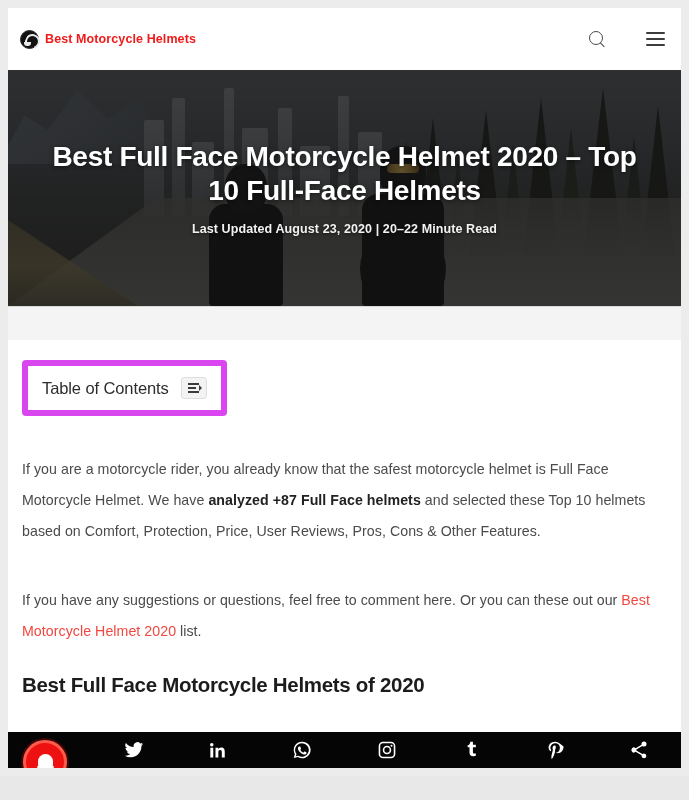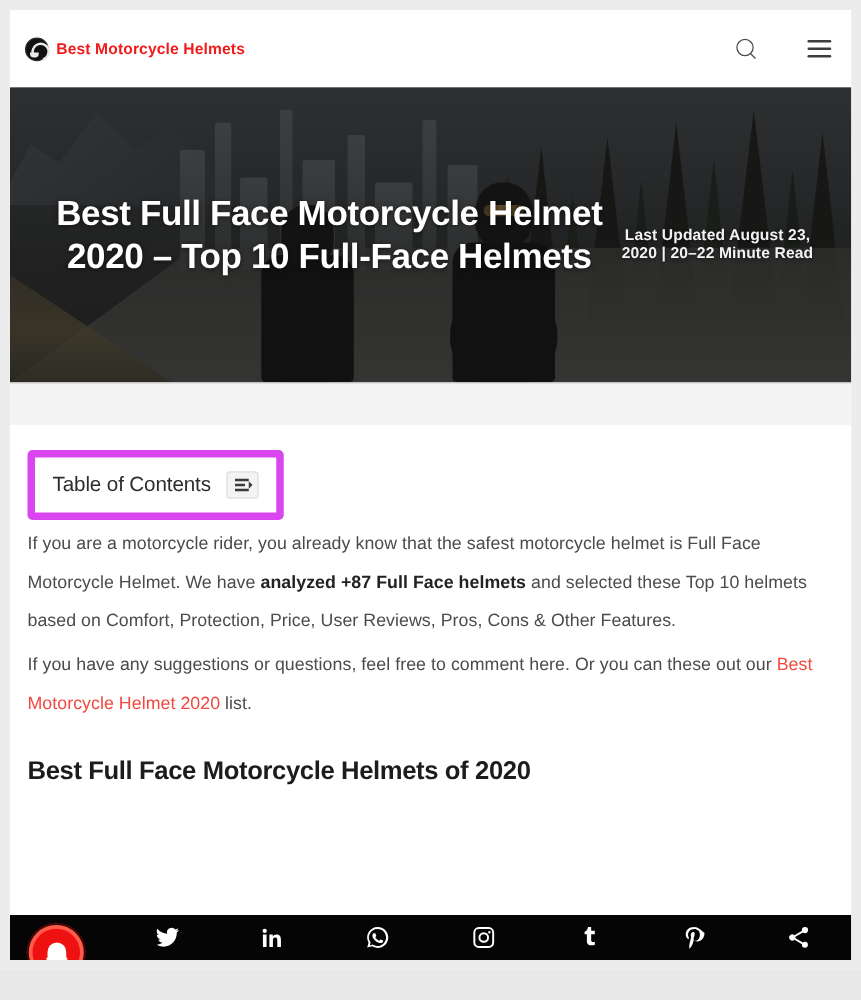--- a/index.html
+++ b/index.html
@@ -169,21 +169,21 @@
     opacity: .9;
   }
   .rider-right .body { width: 82px; height: 112px; }
   .rider-right .wheel { width: 86px; height: 86px; left: 22px; }
   .hero-overlay {
     position: absolute; inset: 0;
     background: rgba(20,20,20,.52);
   }
   .hero-content {
     position: absolute; inset: 0;
-    display: flex; 
+    display: flex; flex-direction: column;
     align-items: center; justify-content: center;
     text-align: center;
     padding: 0 26px;
   }
   .hero-title {
     color: #ffffff;
     font-size: 28px;
     line-height: 34px;
     font-weight: bold;
     letter-spacing: -.3px;
@@ -247,21 +247,21 @@
     content: "";
     position: absolute; right: 4px; top: 50%;
     width: 0; height: 0;
     border-left: 3.5px solid #3a3a3a;
     border-top: 3px solid transparent;
     border-bottom: 3px solid transparent;
     transform: translateY(-50%);
   }
 
   .para {
-    margin-top: 4px;
+    margin-top: 38px;
     font-size: 14.2px;
     line-height: 31px;
     color: #4b4b4b;
     letter-spacing: .05px;
   }
   .para.first { margin-top: 38px; }
   .para b { color: #222; font-weight: bold; }
   .para .bi { color: #1b1b1b; font-weight: bold; font-style: italic; }
   .para a { color: #f0483f; text-decoration: none; }
 

